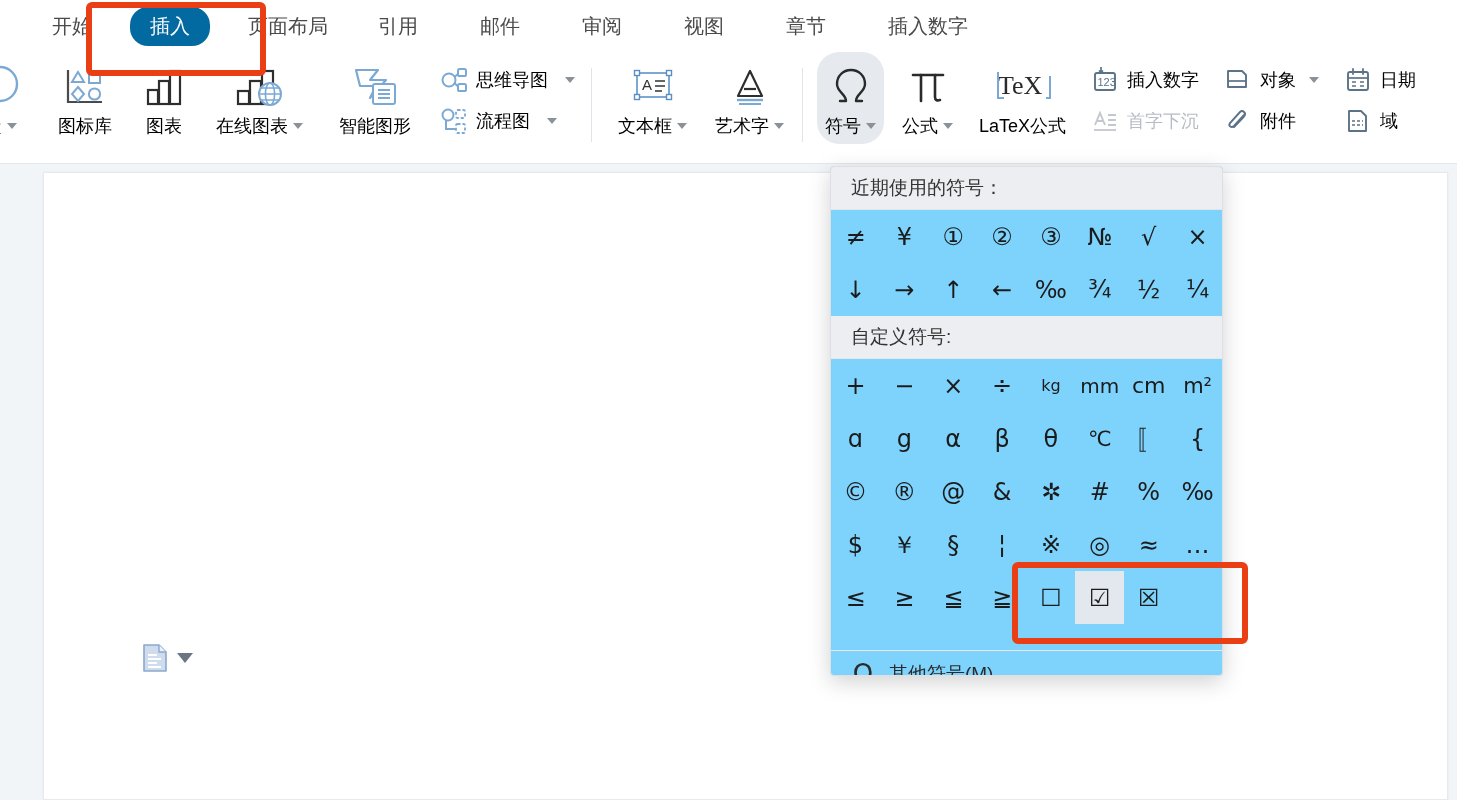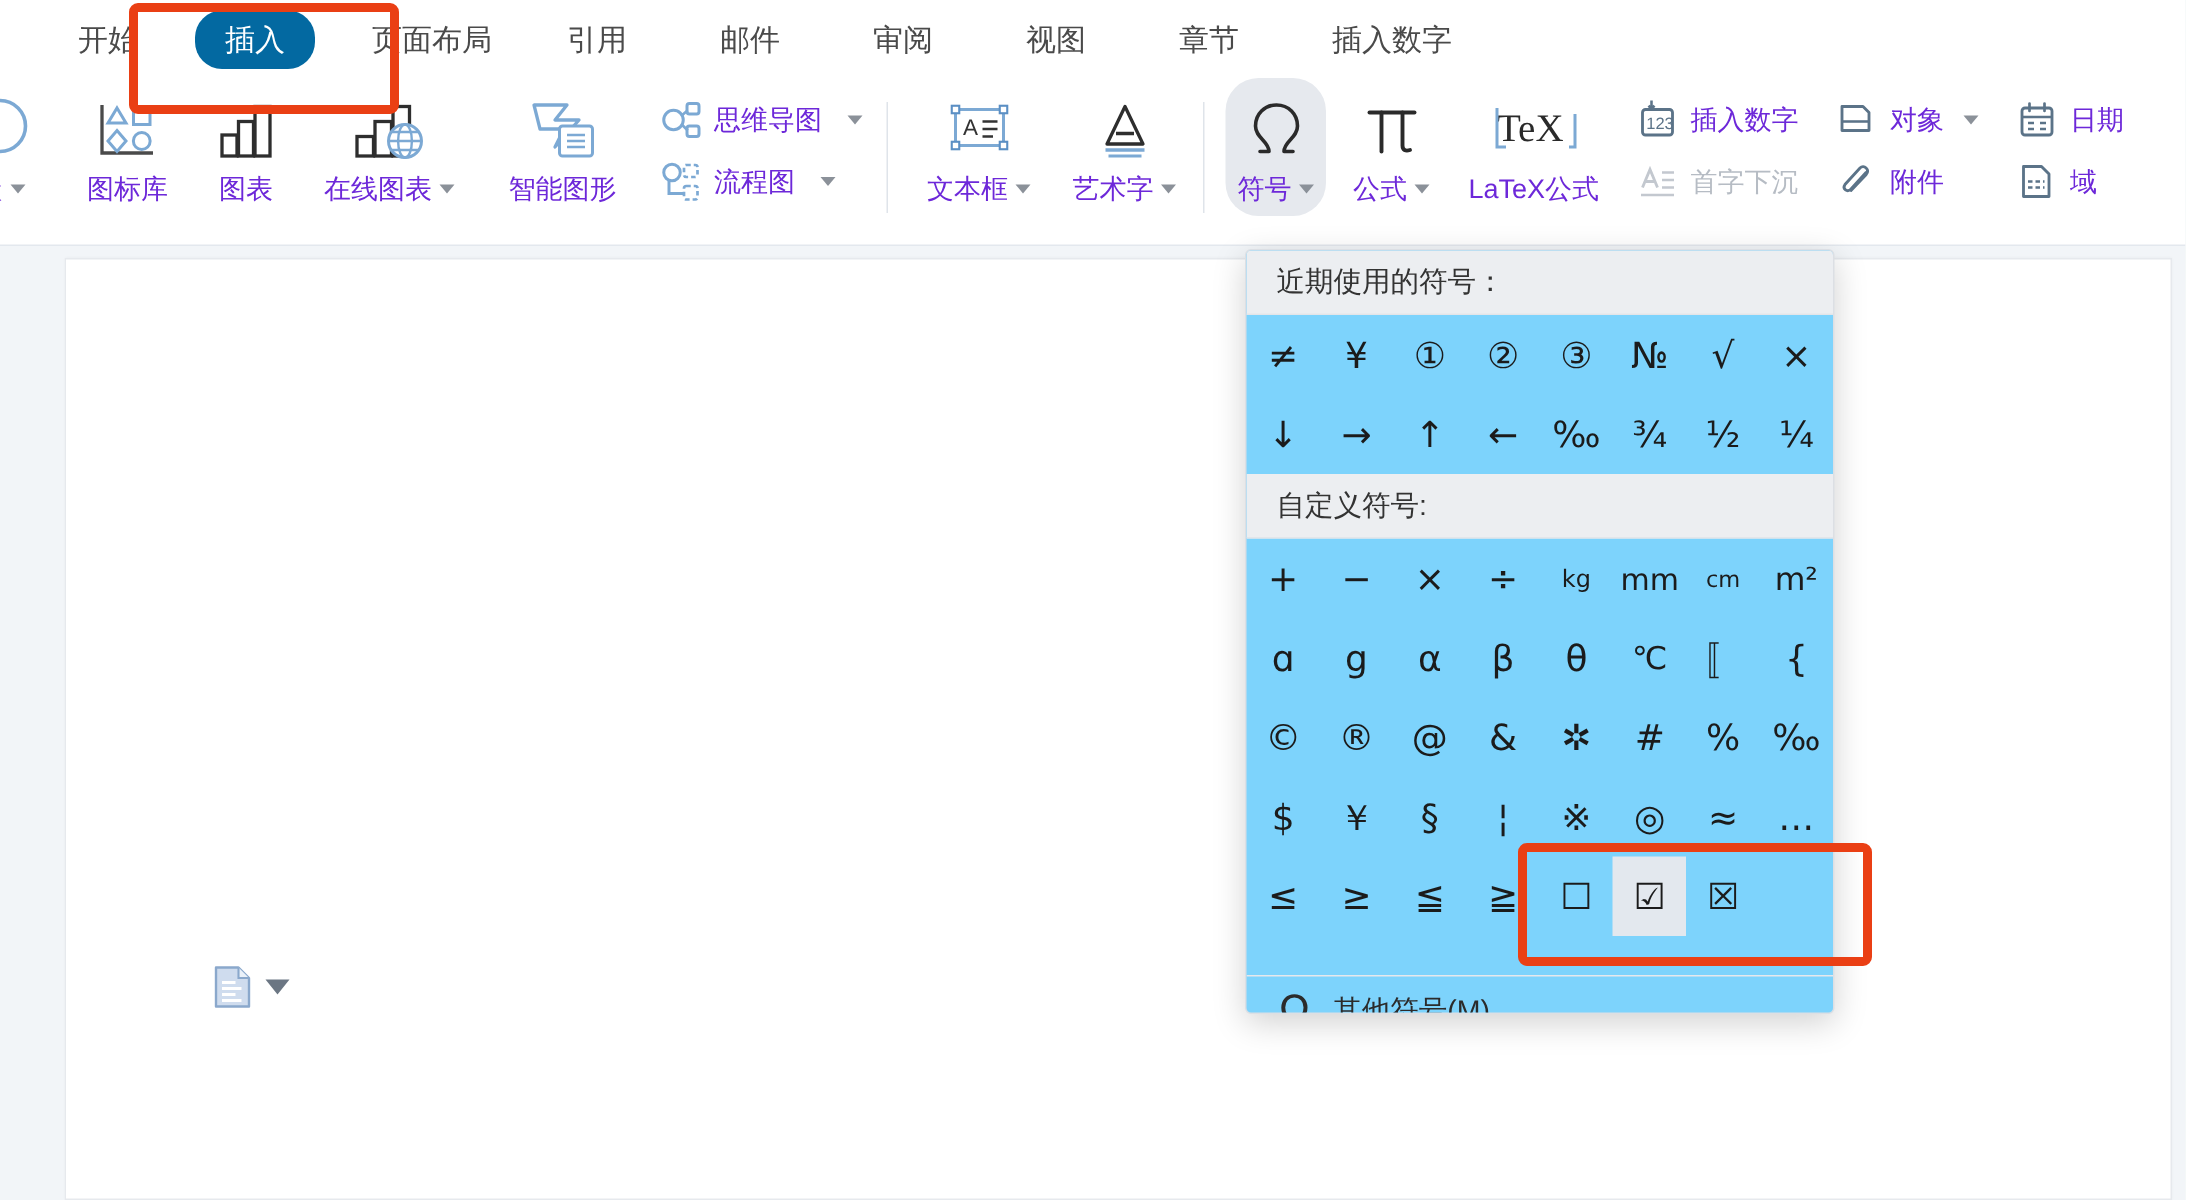--- a/index.html
+++ b/index.html
@@ -32,21 +32,21 @@
   }
   .rb-sep { width: 1px; height: 74px; background: #dfe4ea; margin: 16px 10px 0 10px; flex: 0 0 auto; }
 
   
   .rb-big {
     display: flex; flex-direction: column; align-items: center; justify-content: flex-start;
     padding: 10px 8px 6px 8px; border-radius: 6px; min-width: 56px; flex: 0 0 auto;
   }
   .rb-big.hl { background: #e6e9ee; border-radius: 22px; }
   .rb-ico { height: 50px; display: flex; align-items: center; justify-content: center; }
-  .rb-lbl { font-size: 18px; color: #6d28d9; white-space: nowrap; margin-top: 2px; display: flex; align-items: center; gap: 5px; }
+  .rb-lbl { font-size: 18px; color: #000000; white-space: nowrap; margin-top: 2px; display: flex; align-items: center; gap: 5px; }
   .rb-lbl.dim { color: #b6bcc4; }
   .caret { display: inline-block; width: 0; height: 0;
     border-left: 5px solid transparent; border-right: 5px solid transparent;
     border-top: 6px solid #8b9199; }
 
   
   .rb-stack { display: flex; flex-direction: column; justify-content: center; padding-top: 10px; gap: 5px; flex: 0 0 auto; }
   .rb-small { display: flex; align-items: center; gap: 7px; padding: 3px 6px; border-radius: 5px; white-space: nowrap; }
   .rb-small .rb-lbl { margin-top: 0; font-size: 18px; }
   .sico { width: 30px; height: 30px; display: flex; align-items: center; justify-content: center; flex: 0 0 auto; }
@@ -418,21 +418,21 @@
     </div>
 
     <div class="dd-head">自定义符号:</div>
     <div class="sym-grid">
       <div class="sym">+</div>
       <div class="sym">−</div>
       <div class="sym">×</div>
       <div class="sym">÷</div>
       <div class="sym" style="font-size:16px">kg</div>
       <div class="sym" style="font-size:20px">mm</div>
-      <div class="sym" style="font-size:15px">cm</div>
+      <div class="sym" style="font-size:22px">cm</div>
       <div class="sym" style="font-size:21px">m²</div>
       <div class="sym">ɑ</div>
       <div class="sym">g</div>
       <div class="sym">α</div>
       <div class="sym">β</div>
       <div class="sym">θ</div>
       <div class="sym" style="font-size:21px">℃</div>
       <div class="sym">〚</div>
       <div class="sym">{</div>
       <div class="sym">©</div>

